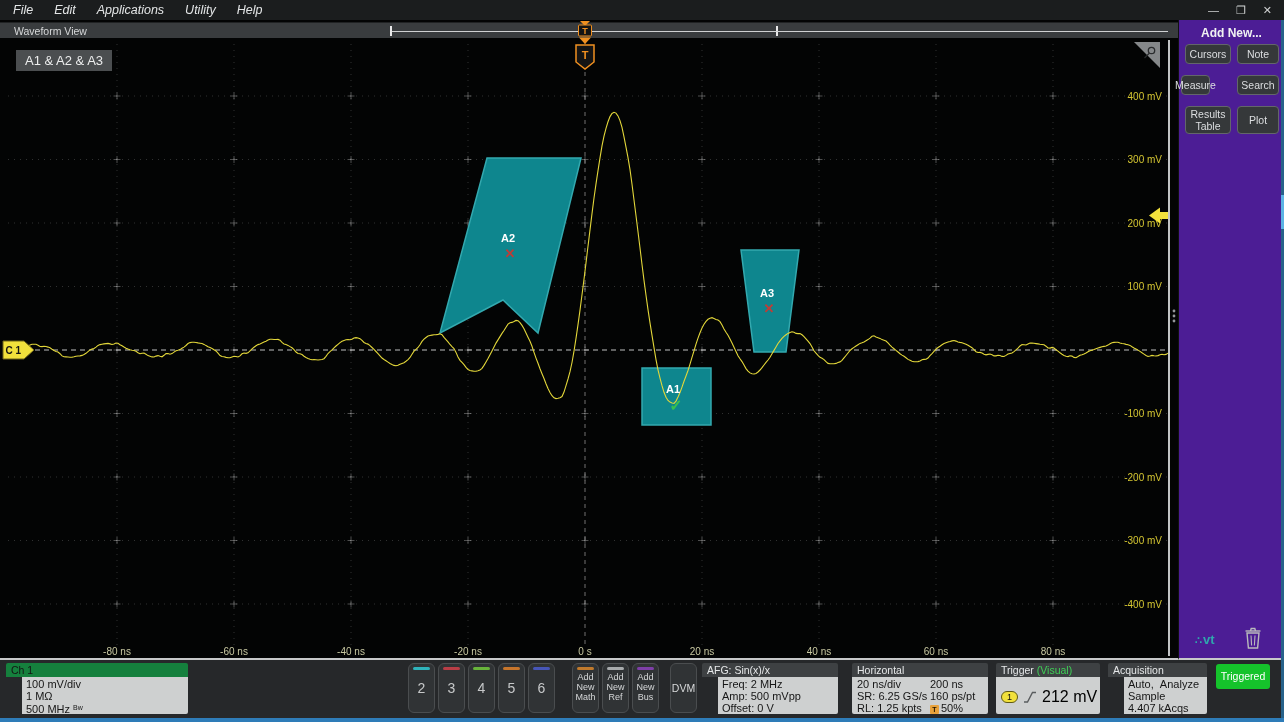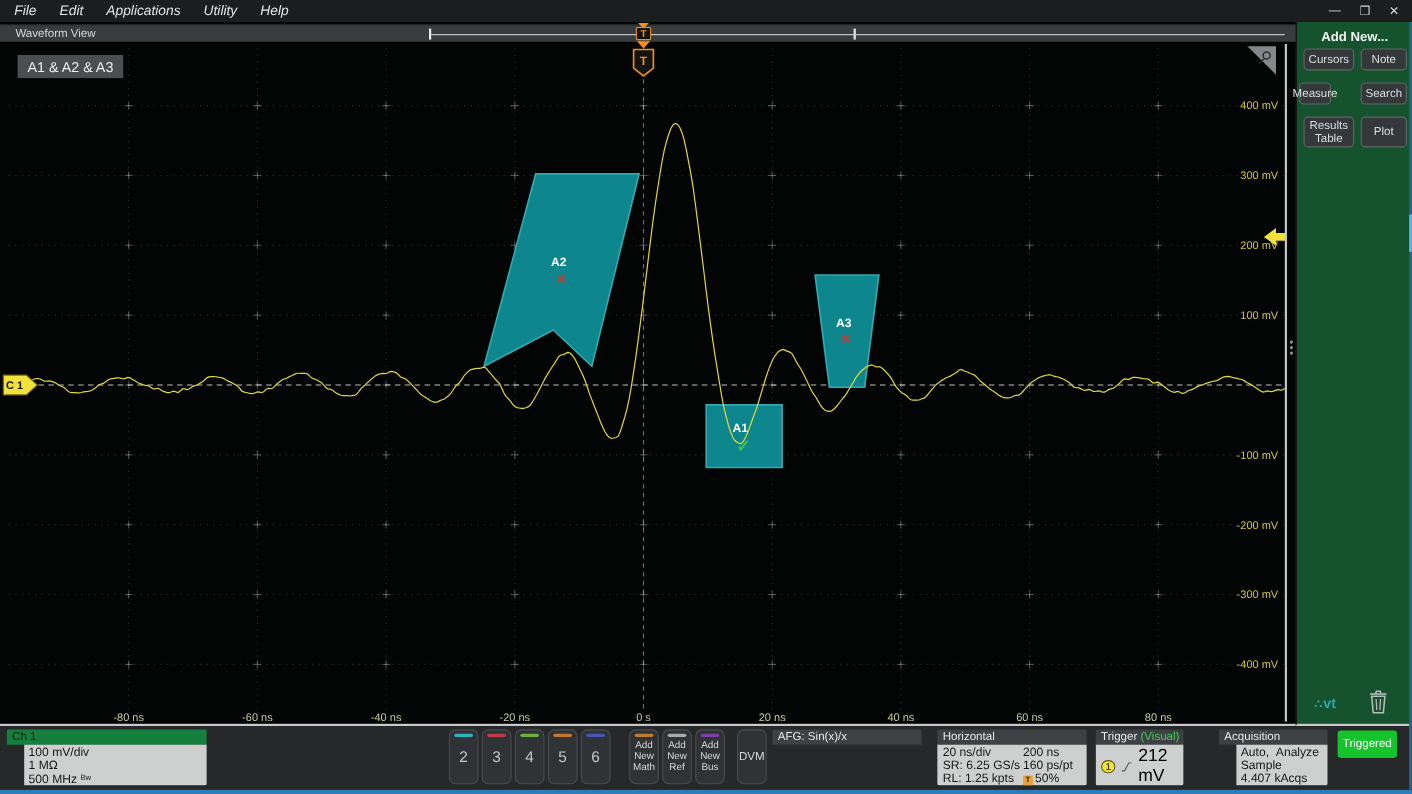--- a/index.html
+++ b/index.html
@@ -20,21 +20,21 @@
             border-top:1px solid #202223;}
   #wfheader .label{position:absolute;left:14px;top:2px;font-size:10.5px;color:#d6d8d9;}
   #navrect{position:absolute;left:390px;top:3px;width:388px;height:10px;
            border-left:2px solid #e8e8e8;border-right:2px solid #e8e8e8;}
   #navline{position:absolute;left:392px;top:8px;width:776px;height:1px;background:#cfd1d2;}
   #zone-badge{position:absolute;left:16px;top:30px;background:#4b4e50;color:#eceded;
               font-size:13px;padding:3px 9px;z-index:5;}
   #gr-svg{position:absolute;left:0;top:0;z-index:2;}
   #gr-svg text{font-family:"Liberation Sans",sans-serif;}
   
-  #rightpanel{position:absolute;left:1178px;top:20px;width:106px;height:640px;background:#14532d;
+  #rightpanel{position:absolute;left:1178px;top:20px;width:106px;height:640px;background:#4c1d95;
               border-left:1px solid #111;border-bottom:2px solid #c7c9ca;}
   #rightpanel .title{position:absolute;left:0;top:6px;width:100%;text-align:center;
                      color:#f0f1f2;font-size:12px;font-weight:bold;}
   .rp-btn{position:absolute;background:#35383a;border:1px solid #63666a;border-radius:4px;
           color:#dcdee0;font-size:10.5px;text-align:center;display:flex;align-items:center;
           justify-content:center;line-height:12px;cursor:default;}
   #vt-icon{position:absolute;left:16px;top:612px;color:#2fa6ad;font-size:13px;font-weight:bold;}
   #vt-icon .dots{letter-spacing:1px;font-size:11px;}
   #trash{position:absolute;left:64px;top:606px;}
   
@@ -390,39 +390,44 @@
         <div>Bus</div>
     </div>
     </div>
 
   <div class="chbtn" style="left:670px">
     <div class="single">DVM</div>
     </div>
 
   <div class="badge" style="left:702px;width:136px">
     <div class="head">AFG: Sin(x)/x</div>
+    <div class="bodytxt">
+      <div>Freq: 2 MHz</div>
+      <div>Amp: 500 mVpp</div>
+      <div>Offset: 0 V</div>
+    </div>
   </div>
 
   <div class="badge" style="left:852px;width:136px">
     <div class="head">Horizontal</div>
     <div class="hcols">
       <div class="hcol">
         <div>20 ns/div</div>
         <div>SR: 6.25 GS/s</div>
         <div>RL: 1.25 kpts</div>
       </div>
       <div class="hcol2">
         <div>200 ns</div>
         <div>160 ps/pt</div>
         <div><span class="t-mini">T</span><span>50%</span></div>
       </div>
     </div>
   </div>
 
-  <div class="badge" style="left:996px;width:80px">
+  <div class="badge" style="left:996px;width:104px">
     <div class="head">
       <span>Trigger</span>
       <span style="color: rgb(63, 207, 86);">(Visual)</span>
     </div>
     <div id="trig-row">
       <span id="trig-pill">1</span>
       <svg width="14" height="14" viewBox="0 0 14 14">
         <path d="M1 12 L4.5 12 L9.5 2.5 L13 2.5" fill="none" stroke="#5a5d5f" stroke-width="1.4"></path>
       </svg>
       <span>212 mV</span>

